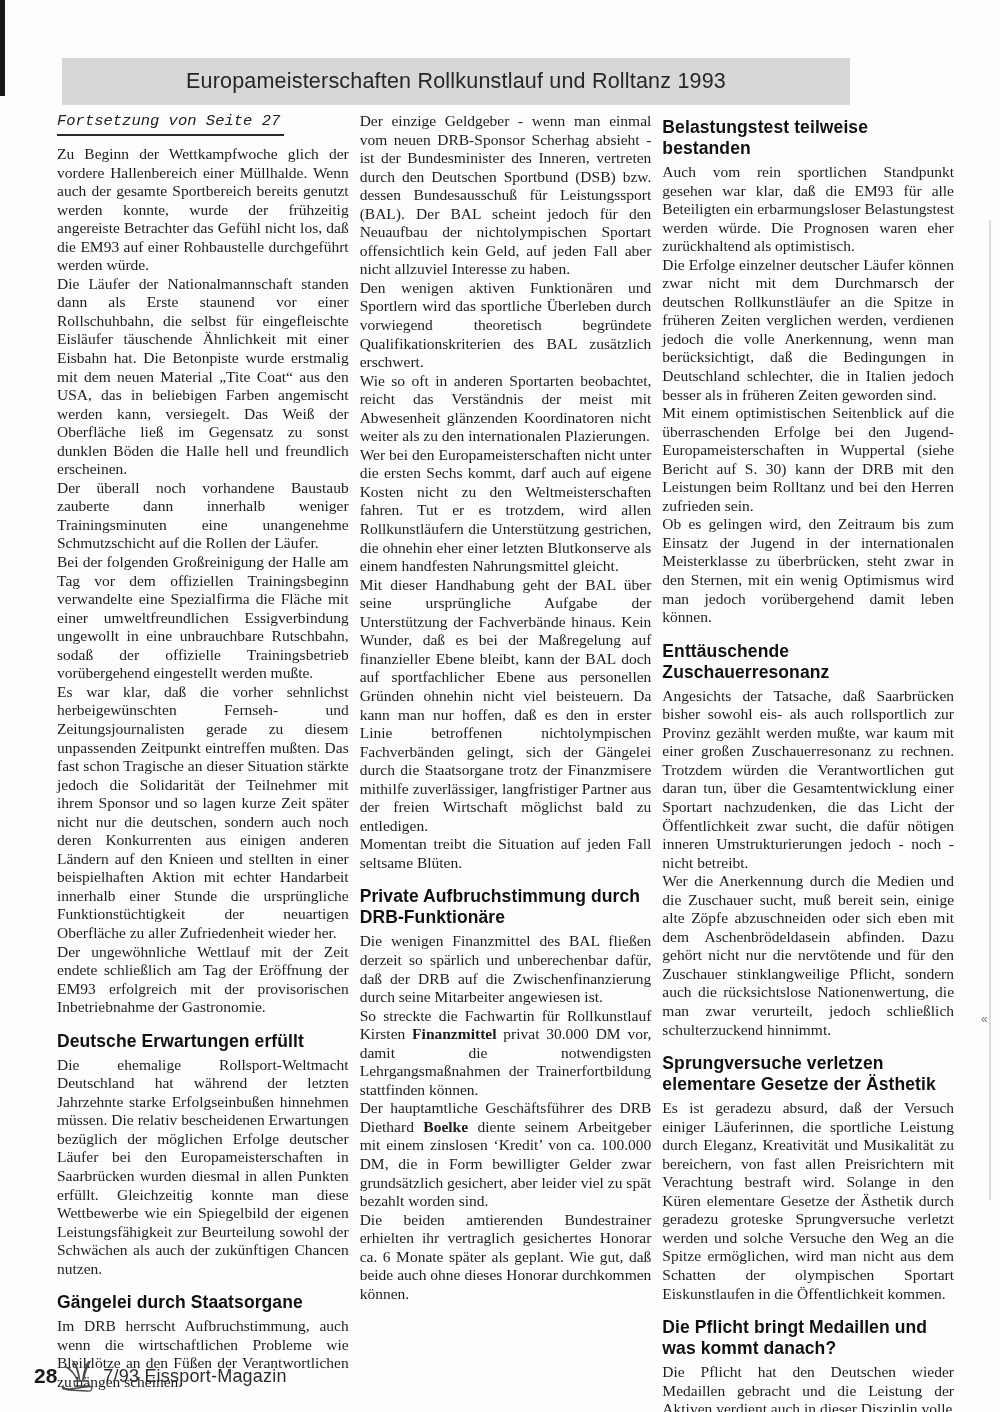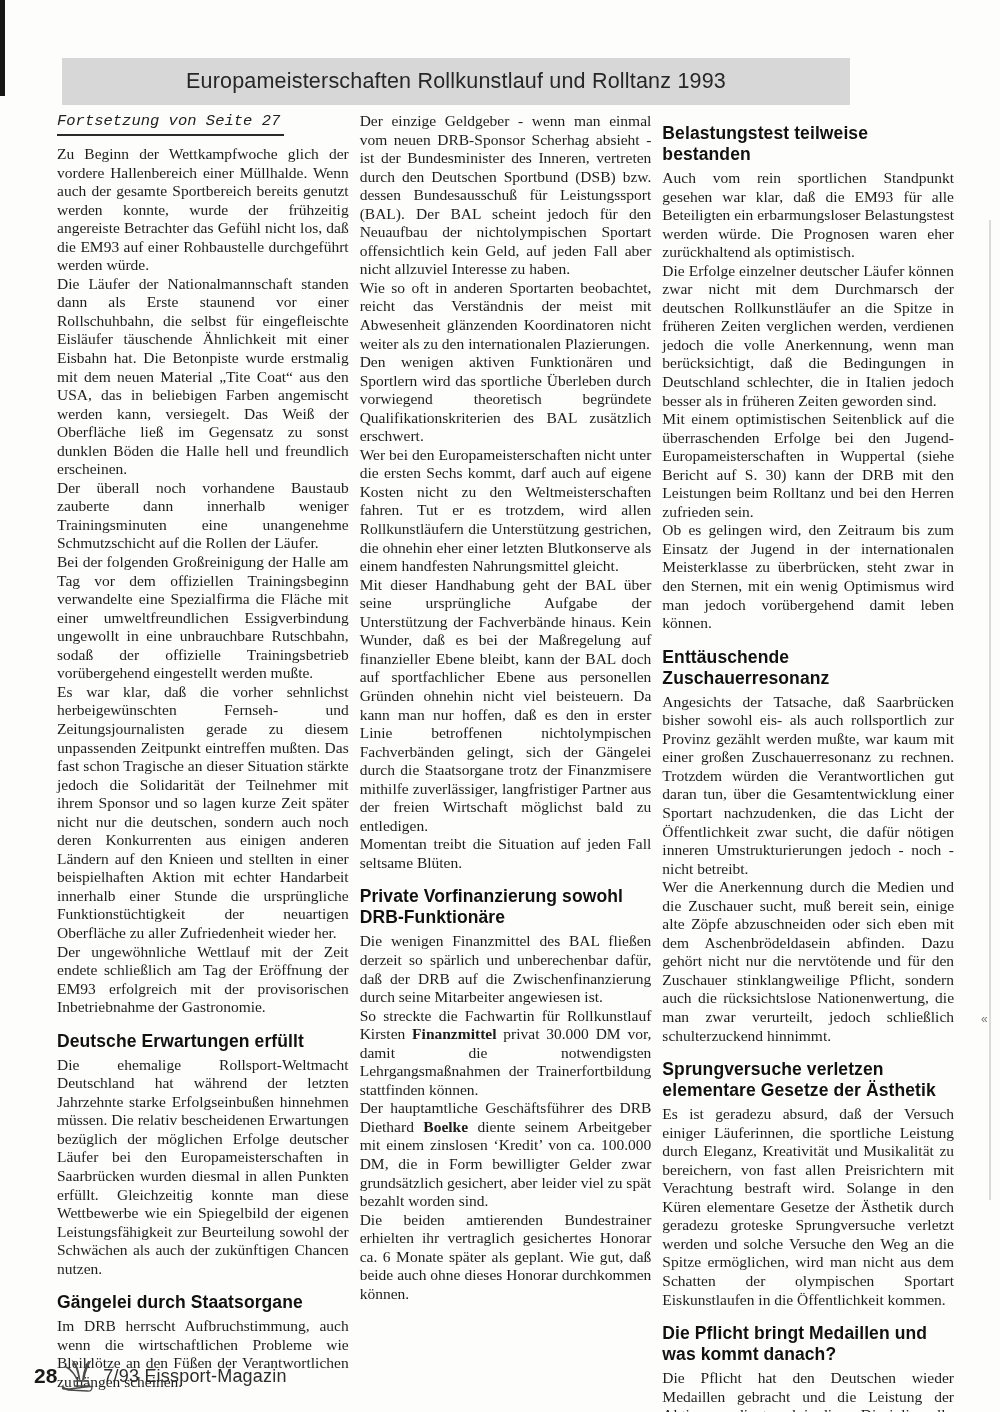--- a/index.html
+++ b/index.html
@@ -35,21 +35,21 @@
     text-align:justify;
     hyphens:auto;-webkit-hyphens:auto;
     color:#1d1d1d;
   }
   .col h2{
     font-family:"Liberation Sans",sans-serif;
     font-size:17.5px;line-height:21px;font-weight:bold;color:#111;
     margin:14px 0 4px 0;
     letter-spacing:.1px;
   }
-  .col h2:first-child{margin-top:11px;}
+  .col h2:first-child{margin-top:5px;}
   .col .note{
     font-style:italic;font-size:15.5px;line-height:19px;color:#222;
     width:fit-content;padding:0 4px 3px 0;margin-bottom:9px;
     border-bottom:2px solid #2a2a2a;
     font-family:Liberation Mono, monospace;
   }
   .col b{font-weight:bold;}
   
   .footer{
     position:absolute;left:34px;top:1356px;height:40px;
@@ -80,26 +80,26 @@
       <p>Bei der folgenden Großreinigung der Halle am Tag vor dem offiziellen Trainingsbeginn verwandelte eine Spezialfirma die Fläche mit einer umweltfreundlichen Essigverbindung ungewollt in eine unbrauchbare Rutschbahn, sodaß der offizielle Trainingsbetrieb vorübergehend eingestellt werden mußte.</p>
       <p>Es war klar, daß die vorher sehnlichst herbeigewünschten Fernseh- und Zeitungsjournalisten gerade zu diesem unpassenden Zeitpunkt eintreffen mußten. Das fast schon Tragische an dieser Situation stärkte jedoch die Solidarität der Teilnehmer mit ihrem Sponsor und so lagen kurze Zeit später nicht nur die deutschen, sondern auch noch deren Konkurrenten aus einigen anderen Ländern auf den Knieen und stellten in einer beispielhaften Aktion mit echter Handarbeit innerhalb einer Stunde die ursprüngliche Funktionstüchtigkeit der neuartigen Oberfläche zu aller Zufriedenheit wieder her.</p>
       <p>Der ungewöhnliche Wettlauf mit der Zeit endete schließlich am Tag der Eröffnung der EM93 erfolgreich mit der provisorischen Inbetriebnahme der Gastronomie.</p>
       <h2>Deutsche Erwartungen erfüllt</h2>
       <p>Die ehemalige Rollsport-Weltmacht Deutschland hat während der letzten Jahrzehnte starke Erfolgseinbußen hinnehmen müssen. Die relativ bescheidenen Erwartungen bezüglich der möglichen Erfolge deutscher Läufer bei den Europameisterschaften in Saarbrücken wurden diesmal in allen Punkten erfüllt. Gleichzeitig konnte man diese Wettbewerbe wie ein Spiegelbild der eigenen Leistungsfähigkeit zur Beurteilung sowohl der Schwächen als auch der zukünftigen Chancen nutzen.</p>
       <h2>Gängelei durch Staatsorgane</h2>
       <p>Im DRB herrscht Aufbruchstimmung, auch wenn die wirtschaftlichen Probleme wie Bleiklötze an den Füßen der Verantwortlichen zu hängen scheinen.</p>
     </div>
   <div class="col">
       <p>Der einzige Geldgeber - wenn man einmal vom neuen DRB-Sponsor Scherhag absieht - ist der Bundesminister des Inneren, vertreten durch den Deutschen Sportbund (DSB) bzw. dessen Bundesausschuß für Leistungssport (BAL). Der BAL scheint jedoch für den Neuaufbau der nichtolympischen Sportart offensichtlich kein Geld, auf jeden Fall aber nicht allzuviel Interesse zu haben.</p>
+      <p>Den wenigen aktiven Funktionären und Sportlern wird das sportliche Überleben durch vorwiegend theoretisch begründete Qualifikationskriterien des BAL zusätzlich erschwert.</p>
       <p>Wie so oft in anderen Sportarten beobachtet, reicht das Verständnis der meist mit Abwesenheit glänzenden Koordinatoren nicht weiter als zu den internationalen Plazierungen.</p>
-      <p>Den wenigen aktiven Funktionären und Sportlern wird das sportliche Überleben durch vorwiegend theoretisch begründete Qualifikationskriterien des BAL zusätzlich erschwert.</p>
       <p>Wer bei den Europameisterschaften nicht unter die ersten Sechs kommt, darf auch auf eigene Kosten nicht zu den Weltmeisterschaften fahren. Tut er es trotzdem, wird allen Rollkunstläufern die Unterstützung gestrichen, die ohnehin eher einer letzten Blutkonserve als einem handfesten Nahrungsmittel gleicht.</p>
       <p>Mit dieser Handhabung geht der BAL über seine ursprüngliche Aufgabe der Unterstützung der Fachverbände hinaus. Kein Wunder, daß es bei der Maßregelung auf finanzieller Ebene bleibt, kann der BAL doch auf sportfachlicher Ebene aus personellen Gründen ohnehin nicht viel beisteuern. Da kann man nur hoffen, daß es den in erster Linie betroffenen nichtolympischen Fachverbänden gelingt, sich der Gängelei durch die Staatsorgane trotz der Finanzmisere mithilfe zuverlässiger, langfristiger Partner aus der freien Wirtschaft möglichst bald zu entledigen.</p>
       <p>Momentan treibt die Situation auf jeden Fall seltsame Blüten.</p>
-      <h2>Private Vorfinanzierung sowohl DRB-Funktionäre</h2>
+      <h2>Private Aufbruchstimmung durch DRB-Funktionäre</h2>
       <p>Die wenigen Finanzmittel des BAL fließen derzeit so spärlich und unberechenbar dafür, daß der DRB auf die Zwischenfinanzierung durch seine Mitarbeiter angewiesen ist.</p>
       <p>So streckte die Fachwartin für Rollkunstlauf Kirsten <b>Finanzmittel</b> privat 30.000 DM vor, damit die notwendigsten Lehrgangsmaßnahmen der Trainerfortbildung stattfinden können.</p>
       <p>Der hauptamtliche Geschäftsführer des DRB Diethard <b>Boelke</b> diente seinem Arbeitgeber mit einem zinslosen ‘Kredit’ von ca. 100.000 DM, die in Form bewilligter Gelder zwar grundsätzlich gesichert, aber leider viel zu spät bezahlt worden sind.</p>
       <p>Die beiden amtierenden Bundestrainer erhielten ihr vertraglich gesichertes Honorar ca. 6 Monate später als geplant. Wie gut, daß beide auch ohne dieses Honorar durchkommen können.</p>
     </div>
   <div class="col">
       <h2>Belastungstest teilweise bestanden</h2>
       <p>Auch vom rein sportlichen Standpunkt gesehen war klar, daß die EM93 für alle Beteiligten ein erbarmungsloser Belastungstest werden würde. Die Prognosen waren eher zurückhaltend als optimistisch.</p>
       <p>Die Erfolge einzelner deutscher Läufer können zwar nicht mit dem Durchmarsch der deutschen Rollkunstläufer an die Spitze in früheren Zeiten verglichen werden, verdienen jedoch die volle Anerkennung, wenn man berücksichtigt, daß die Bedingungen in Deutschland schlechter, die in Italien jedoch besser als in früheren Zeiten geworden sind.</p>
       <p>Mit einem optimistischen Seitenblick auf die überraschenden Erfolge bei den Jugend-Europameisterschaften in Wuppertal (siehe Bericht auf S. 30) kann der DRB mit den Leistungen beim Rolltanz und bei den Herren zufrieden sein.</p>

